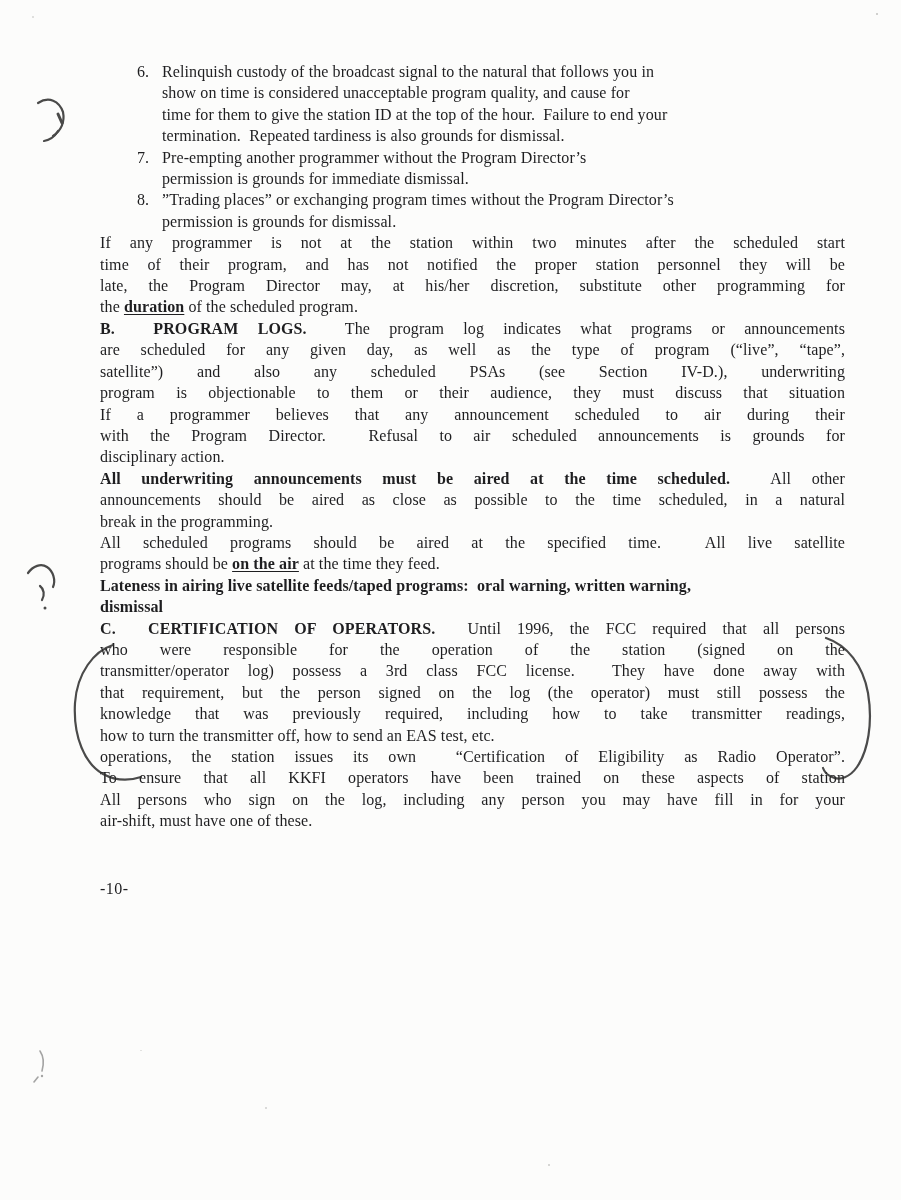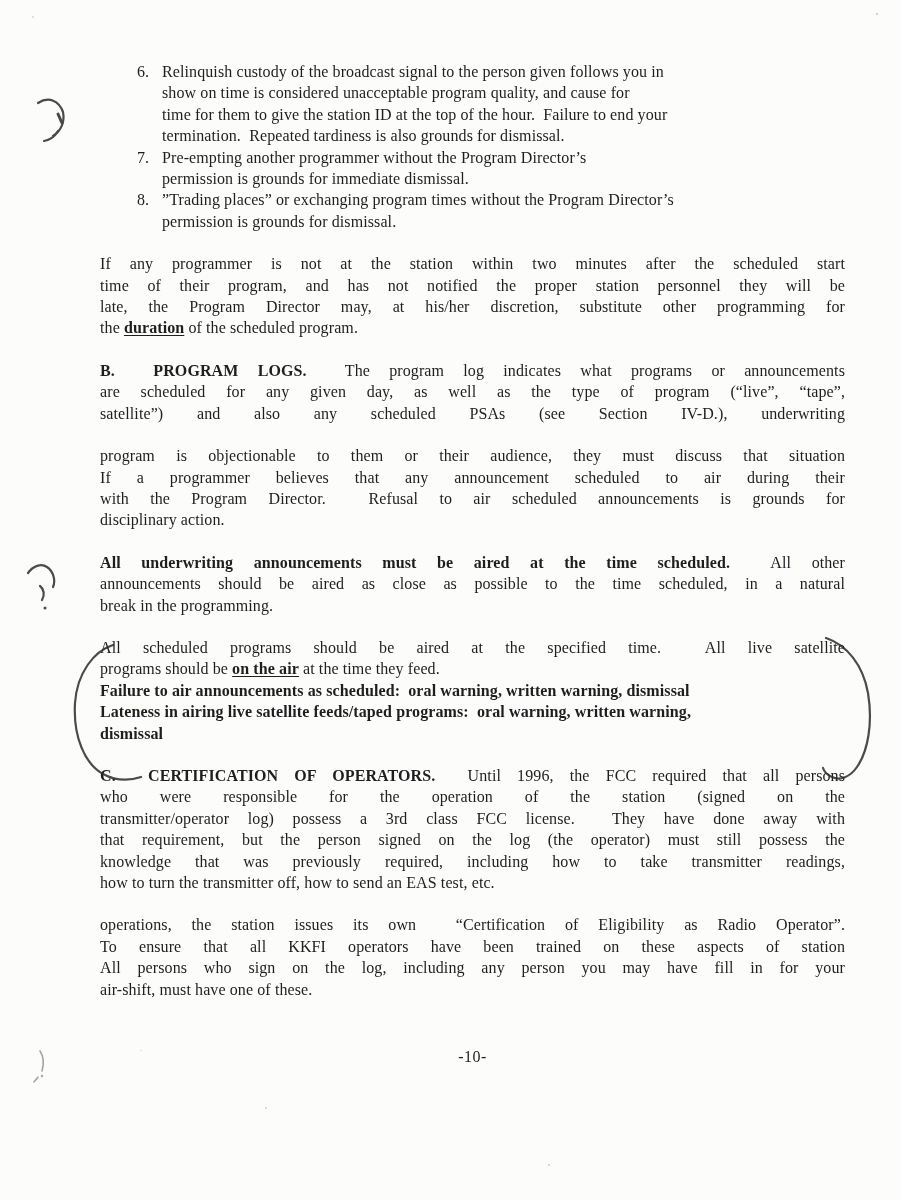--- a/index.html
+++ b/index.html
@@ -11,40 +11,40 @@
   }
   .textcol{
     position:absolute;left:100px;top:61px;width:745px;
     font-size:16px;line-height:21.4px;
     letter-spacing:.1px;
   }
   .tline{text-align:justify;text-align-last:justify;min-height:21.4px;}
   .tline.lastline,.tline.noj,.ragged .tline{text-align-last:left;}
   .b{font-weight:bold;}
   .u{text-decoration:underline;text-underline-offset:2px;font-weight:bold;}
-  .para{margin-top:21px;}
+  .para{}
   .listrow{display:flex;}
   .listrow .num{flex:none;width:25px;margin-left:37px;}
   .listrow .content{width:683px;}
-  .pagenum{margin-top:46px;text-align:center;letter-spacing:.5px;}
+  .pagenum{margin-top:46px;letter-spacing:.5px;}
   .overlay{position:absolute;left:0;top:0;pointer-events:none;}
   .speck{position:absolute;border-radius:50%;background:#9a9a96;}
 </style>
 </head>
 <body>
 
 <div class="page">
 
   <div class="textcol">
 
     <div>
       <div class="listrow">
         <div class="num">6.</div>
         <div class="content ragged">
-            <div class="tline"><span>Relinquish custody of the broadcast signal to the person given follows you in</span></div>
+            <div class="tline"><span>Relinquish custody of the broadcast signal to the natural that follows you in</span></div>
             <div class="tline"><span>show on time is considered unacceptable program quality, and cause for</span></div>
             <div class="tline"><span>time for them to give the station ID at the top of the hour.&nbsp; Failure to end your</span></div>
             <div class="tline lastline"><span>termination.&nbsp; Repeated tardiness is also grounds for dismissal.</span></div>
           </div>
       </div>
       <div class="listrow">
         <div class="num">7.</div>
         <div class="content ragged">
             <div class="tline"><span>Pre-empting another programmer without the Program Director’s</span></div>
             <div class="tline lastline"><span>permission is grounds for immediate dismissal.</span></div>
@@ -77,21 +77,20 @@
         <div class="tline lastline"><span>disciplinary action.</span></div>
       </div>
     <div class="para">
         <div class="tline"><span class="b">All underwriting announcements must be aired at the time scheduled.</span><span>&nbsp; All other</span></div>
         <div class="tline"><span>announcements should be aired as close as possible to the time scheduled, in a natural</span></div>
         <div class="tline lastline"><span>break in the programming.</span></div>
       </div>
     <div class="para">
         <div class="tline"><span>All scheduled programs should be aired at the specified time.&nbsp; All live satellite</span></div>
         <div class="tline noj"><span>programs should be </span><span class="u">on the air</span><span> at the time they feed.</span></div>
-        <div class="tline noj"><span class="b">Failure to air announcements as scheduled:&nbsp; oral warning, written warning, dismissal</span></div>
         <div class="tline noj"><span class="b">Lateness in airing live satellite feeds/taped programs:&nbsp; oral warning, written warning,</span></div>
         <div class="tline lastline"><span class="b">dismissal</span></div>
       </div>
     <div class="para">
         <div class="tline"><span class="b">C.&nbsp; CERTIFICATION OF OPERATORS.</span><span>&nbsp; Until 1996, the FCC required that all persons</span></div>
         <div class="tline"><span>who were responsible for the operation of the station (signed on the</span></div>
         <div class="tline"><span>transmitter/operator log) possess a 3rd class FCC license.&nbsp; They have done away with</span></div>
         <div class="tline"><span>that requirement, but the person signed on the log (the operator) must still possess the</span></div>
         <div class="tline"><span>knowledge that was previously required, including how to take transmitter readings,</span></div>
         <div class="tline lastline"><span>how to turn the transmitter off, how to send an EAS test, etc.</span></div>

